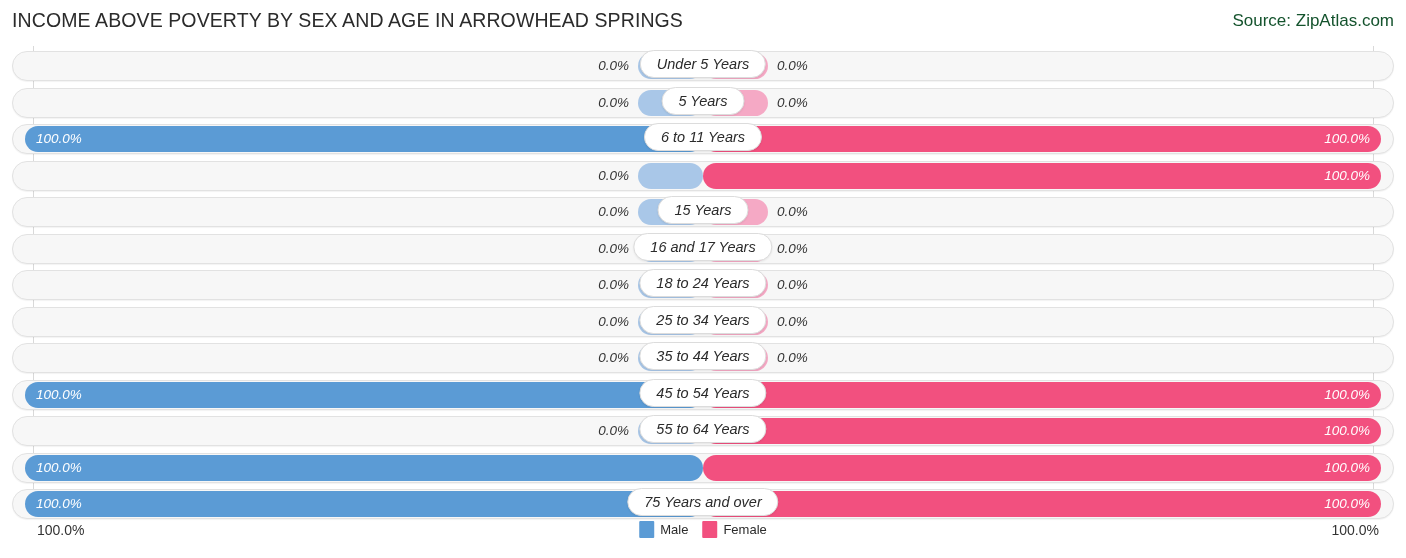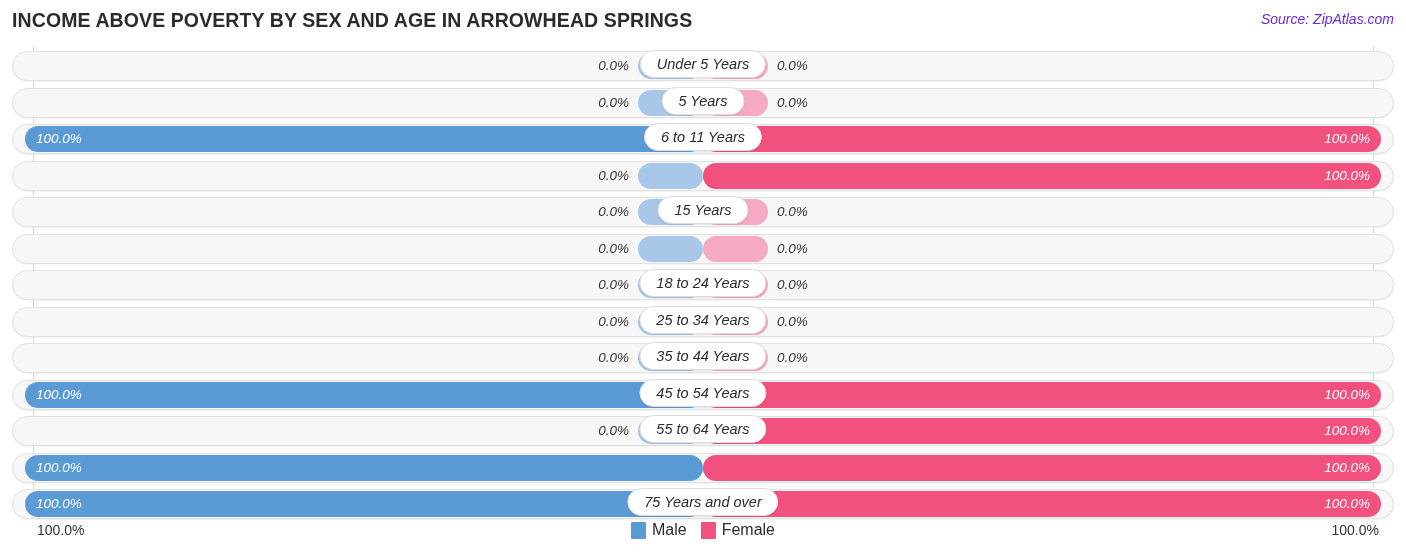--- a/index.html
+++ b/index.html
@@ -26,30 +26,29 @@
     width: 1406px;
     height: 44px;
   }
   .title {
     position: absolute;
     left: 12px;
     top: 9px;
     font-size: 19.5px;
     letter-spacing: 0.1px;
     color: #2b2b2b;
-    font-weight: 700;
+    font-weight: 400;
     white-space: nowrap;
   }
   .source {
     position: absolute;
     right: 12px;
     top: 11px;
-    font-size: 14px;
-    font-style: italic;
-    color: #6d28d9;
+    font-size: 17px;
+    color: #14532d;
     white-space: nowrap;
   }
 
   
   .plot {
     position: absolute;
     left: 0;
     top: 46px;
     width: 1406px;
     height: 466px;
@@ -171,21 +170,21 @@
     display: flex;
     align-items: center;
     gap: 6px;
   }
   .swatch {
     width: 15px;
     height: 17px;
     border-radius: 1px;
   }
   .legend-text {
-    font-size: 16px;
+    font-size: 13px;
     color: #2b2b2b;
   }
 </style>
 </head>
 <body>
 
 <div class="page">
 
   <div class="header">
     <div class="title">INCOME ABOVE POVERTY BY SEX AND AGE IN ARROWHEAD SPRINGS</div>
@@ -270,20 +269,21 @@
         <div class="half male">
           <div class="bar male" style="width: 65px;">
             <span class="val male-out">0.0%</span>
           </div>
         </div>
         <div class="half female">
           <div class="bar female" style="width: 65px;">
             <span class="val female-out">0.0%</span>
           </div>
         </div>
+        <div class="pill">16 and 17 Years</div>
       </div>
       <div class="row" style="top: 224px;">
         <div class="track"></div>
         <div class="half male">
           <div class="bar male" style="width: 65px;">
             <span class="val male-out">0.0%</span>
           </div>
         </div>
         <div class="half female">
           <div class="bar female" style="width: 65px;">

